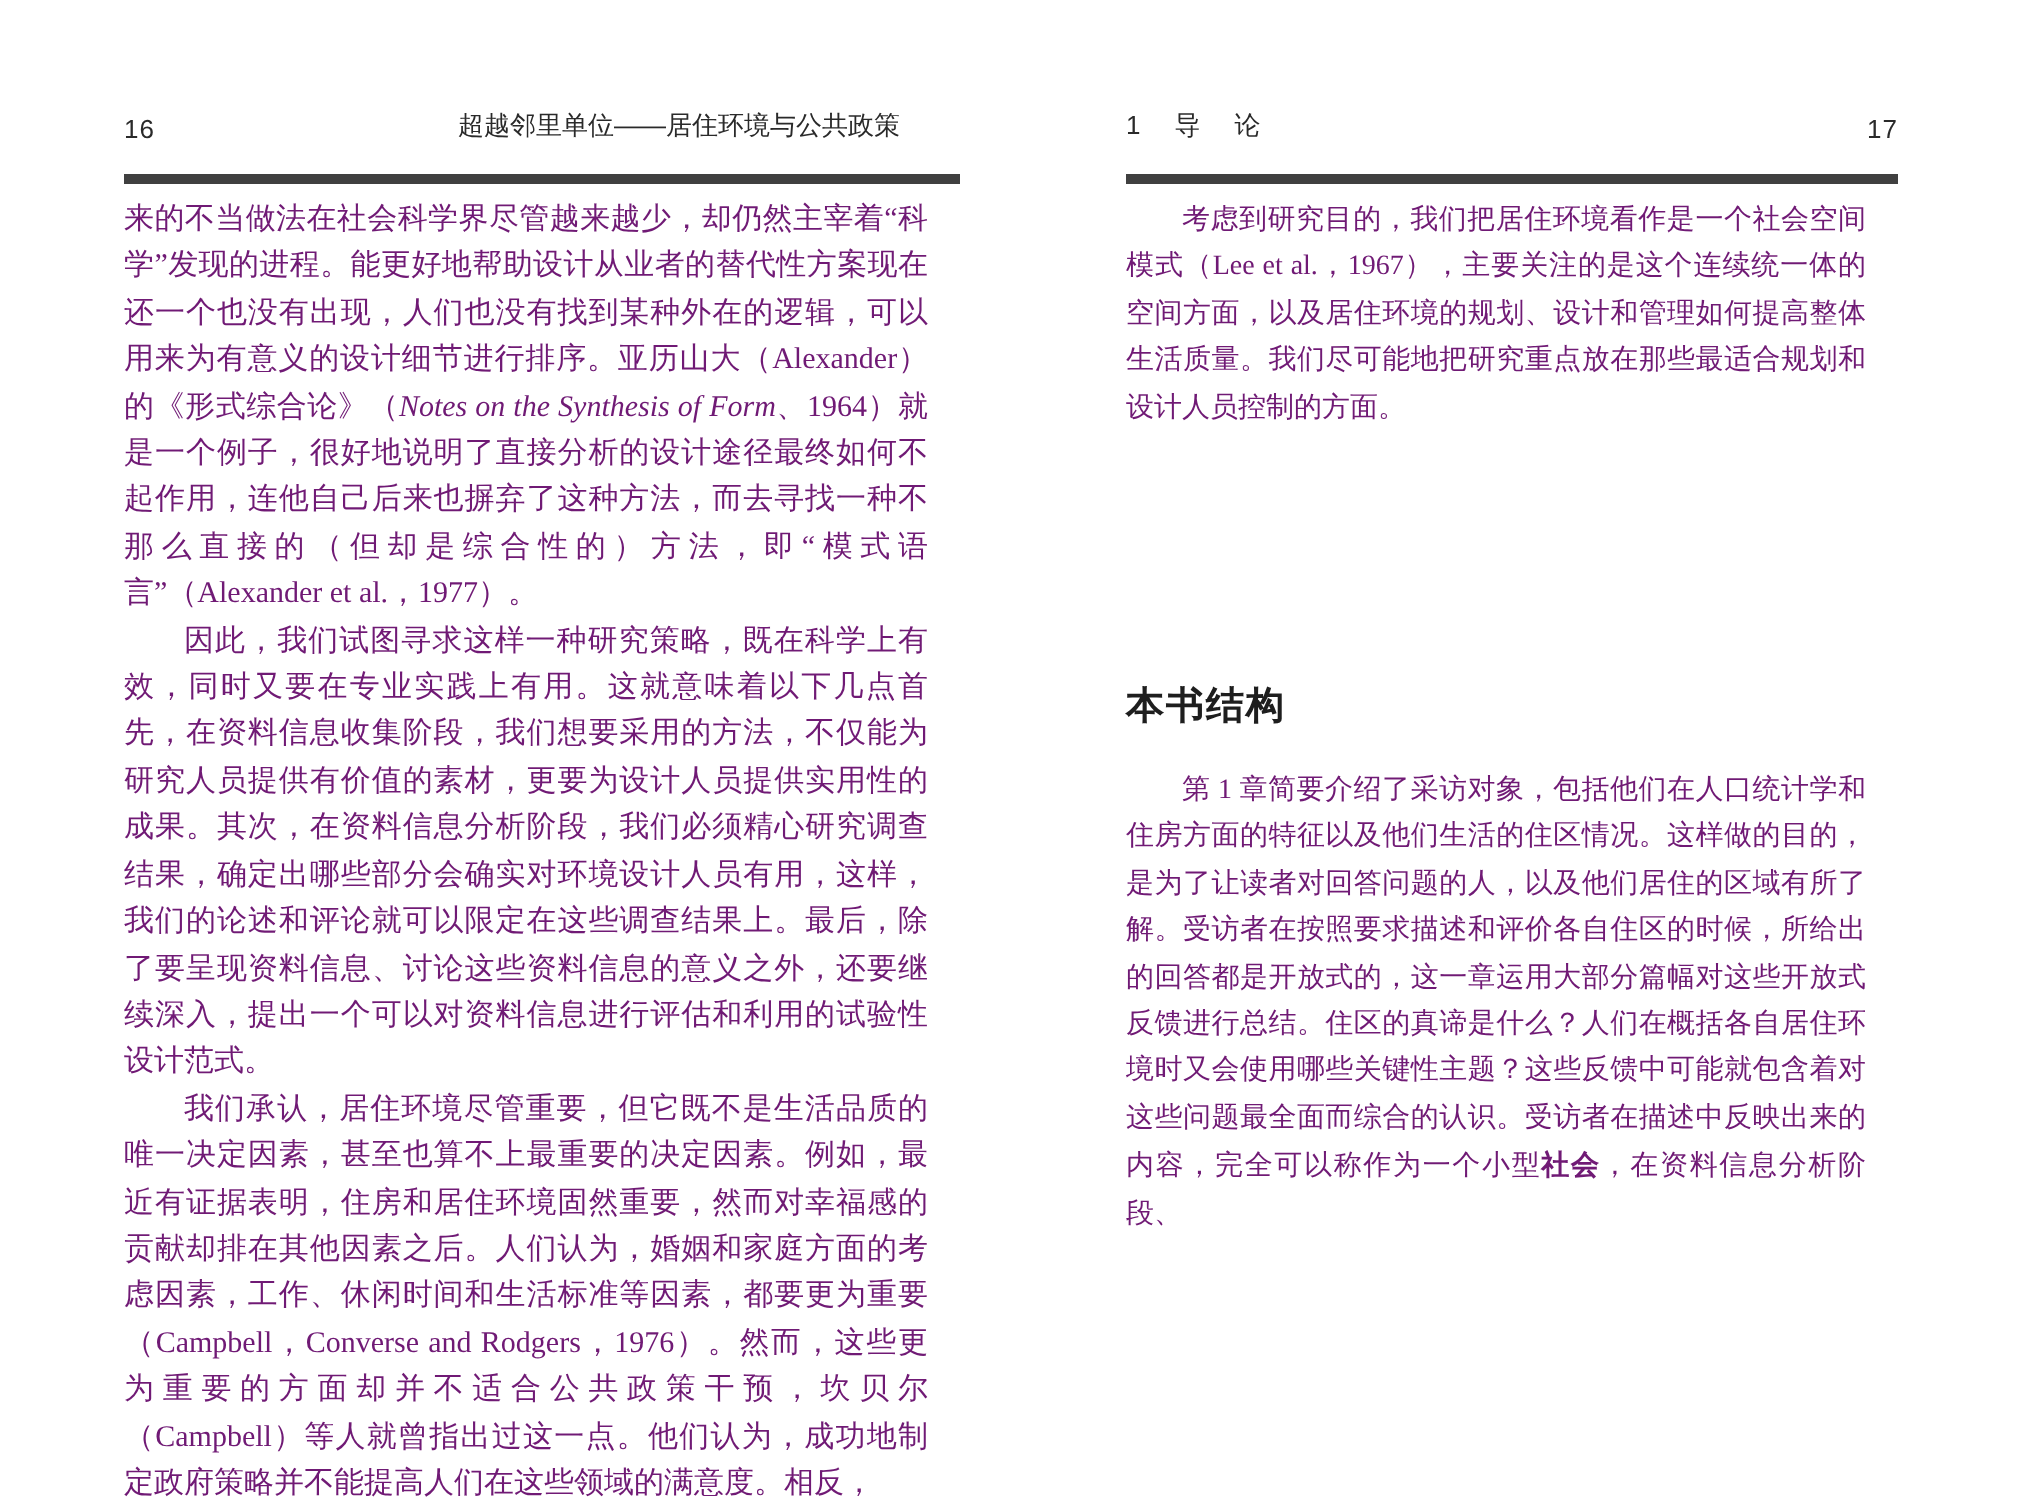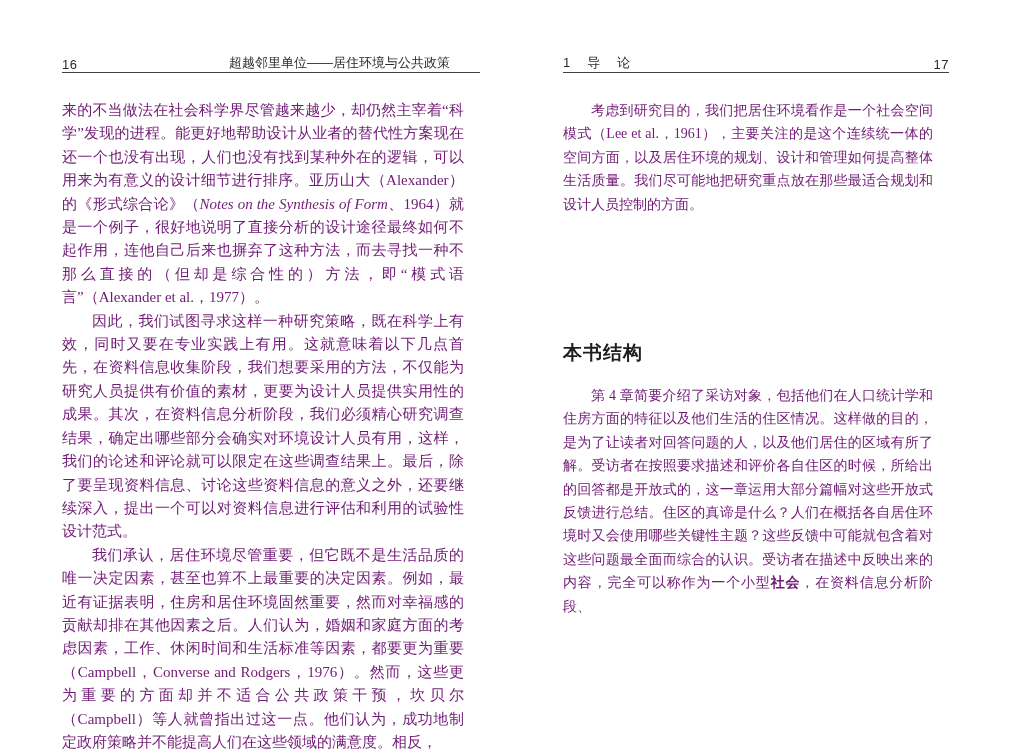--- a/index.html
+++ b/index.html
@@ -22,28 +22,28 @@
   }
   #page-left  { left: 62px;  width: 418px; }
   #page-right { left: 563px; width: 386px; }
 
   .running-head {
     position: absolute;
     top: 52px;
     left: 0;
     right: 0;
     height: 20px;
-    border-bottom: 1px solid #404040;
+    border-bottom: 5px solid #404040;
     font-family: "Liberation Sans", "DejaVu Sans", sans-serif;
     font-size: 13px;
     color: #2a2a2a;
     display: flex;
     justify-content: space-between;
     align-items: flex-end;
-    padding-bottom: 0;
+    padding-bottom: 15px;
   }
   .running-head .page-num {
     font-family: "Liberation Sans", "DejaVu Sans", sans-serif;
     letter-spacing: 0.5px;
   }
   #page-left .running-title { margin-right: 30px; font-weight: 500; }
   #page-right .running-title { letter-spacing: 2px; }
 
   .page-body {
     position: absolute;
@@ -91,21 +91,21 @@
         <p class="para indent"><span>我们承认，居住环境尽管重要，但它既不是生活品质的唯一决定因素，甚至也算不上最重要的决定因素。例如，最近有证据表明，住房和居住环境固然重要，然而对幸福感的贡献却排在其他因素之后。人们认为，婚姻和家庭方面的考虑因素，工作、休闲时间和生活标准等因素，都要更为重要（Campbell，Converse and Rodgers，1976）。然而，这些更为重要的方面却并不适合公共政策干预，坎贝尔（Campbell）等人就曾指出过这一点。他们认为，成功地制定政府策略并不能提高人们在这些领域的满意度。相反，</span></p>
       </div>
   </div>
 
   <div class="page" id="page-right">
     <div class="running-head">
       <span class="running-title">1　导　论</span>
       <span class="page-num">17</span>
     </div>
     <div class="page-body" id="right-top">
-        <p class="para indent"><span>考虑到研究目的，我们把居住环境看作是一个社会空间模式（Lee et al.，1961），主要关注的是这个连续统一体的空间方面，以及居住环境的规划、设计和管理如何提高整体生活质量。我们尽可能地把研究重点放在那些最适合规划和设计人员控制的方面。</span></p>
+        <p class="para indent"><span>考虑到研究目的，我们把居住环境看作是一个社会空间模式（Lee et al.，1967），主要关注的是这个连续统一体的空间方面，以及居住环境的规划、设计和管理如何提高整体生活质量。我们尽可能地把研究重点放在那些最适合规划和设计人员控制的方面。</span></p>
       </div>
     <div id="section-heading">本书结构</div>
     <div class="page-body" id="right-bottom">
-        <p class="para indent"><span>第 4 章简要介绍了采访对象，包括他们在人口统计学和住房方面的特征以及他们生活的住区情况。这样做的目的，是为了让读者对回答问题的人，以及他们居住的区域有所了解。受访者在按照要求描述和评价各自住区的时候，所给出的回答都是开放式的，这一章运用大部分篇幅对这些开放式反馈进行总结。住区的真谛是什么？人们在概括各自居住环境时又会使用哪些关键性主题？这些反馈中可能就包含着对这些问题最全面而综合的认识。受访者在描述中反映出来的内容，完全可以称作为一个小型</span><span class="bold">社会</span><span>，在资料信息分析阶段、</span></p>
+        <p class="para indent"><span>第 1 章简要介绍了采访对象，包括他们在人口统计学和住房方面的特征以及他们生活的住区情况。这样做的目的，是为了让读者对回答问题的人，以及他们居住的区域有所了解。受访者在按照要求描述和评价各自住区的时候，所给出的回答都是开放式的，这一章运用大部分篇幅对这些开放式反馈进行总结。住区的真谛是什么？人们在概括各自居住环境时又会使用哪些关键性主题？这些反馈中可能就包含着对这些问题最全面而综合的认识。受访者在描述中反映出来的内容，完全可以称作为一个小型</span><span class="bold">社会</span><span>，在资料信息分析阶段、</span></p>
       </div>
   </div>
 
 </div>
 
 </body></html>

